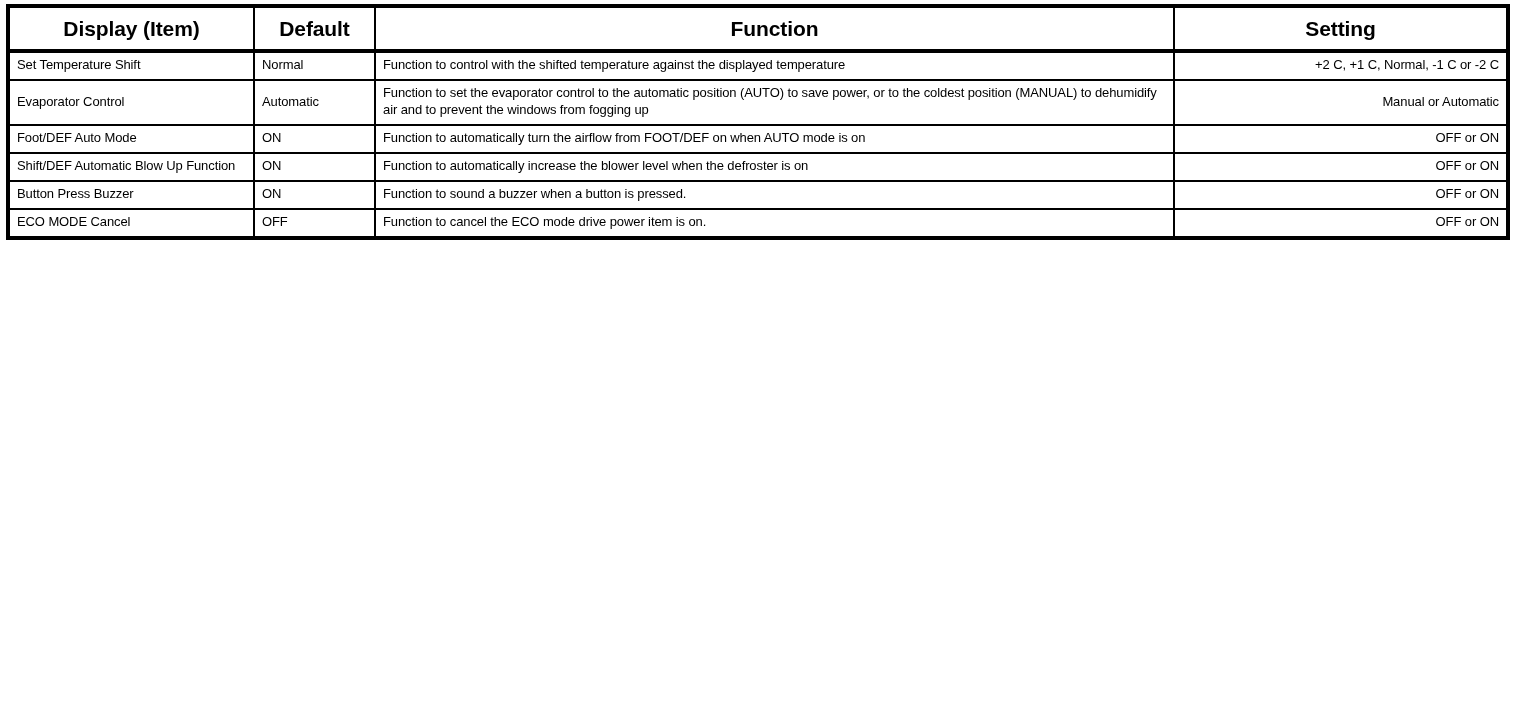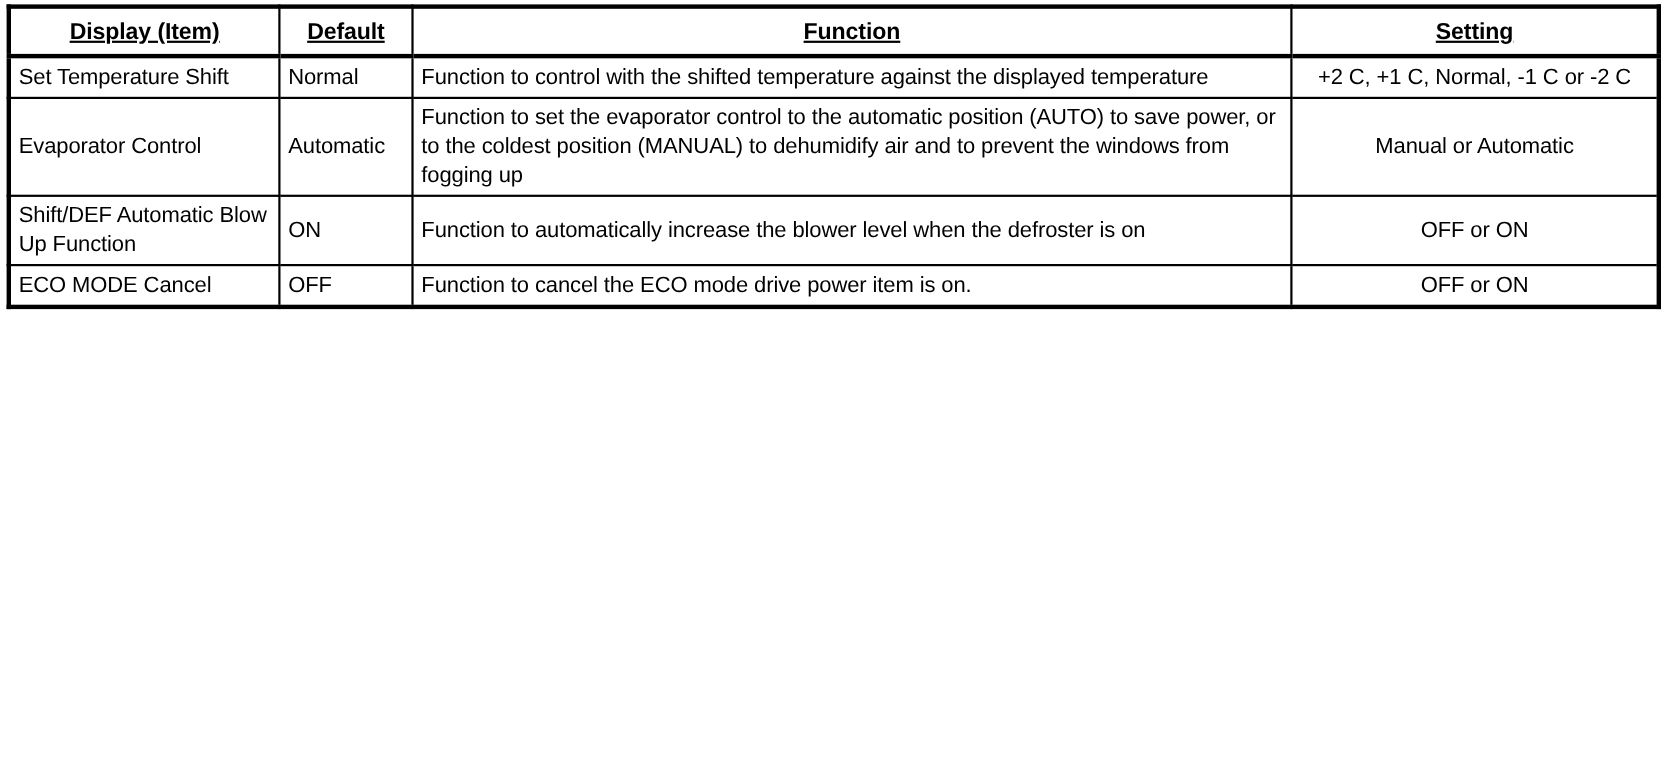--- a/index.html
+++ b/index.html
@@ -29,37 +29,36 @@
   table.spec-table col.c-item     { width: 246px; }
   table.spec-table col.c-default  { width: 121px; }
   table.spec-table col.c-content  { width: 799px; }
   table.spec-table col.c-setting  { width: 334px; }
 
   table.spec-table th,
   table.spec-table td {
     border: 2px solid #000;
     padding: 4px 7px 5px 7px;
     vertical-align: middle;
-    font-size: 20px;
+    font-size: 13px;
     line-height: 1.30;
     letter-spacing: -0.1px;
   }
   table.spec-table thead th {
     font-weight: bold;
     text-align: center;
     font-size: 21px;
     padding-top: 7px;
     padding-bottom: 7px;
     border-bottom-width: 4px;
-    text-decoration: underline;
   }
   .cell-item     { text-align: left; }
   .cell-default  { text-align: left; }
   .cell-content  { text-align: left; }
-  .cell-setting  { text-align: center; }
+  .cell-setting  { text-align: right; }
 </style>
 </head>
 <body>
 
 <div class="table-wrap">
   <table class="spec-table">
     <colgroup>
       <col class="c-item">
       <col class="c-default">
       <col class="c-content">
@@ -80,23 +79,35 @@
         <td class="cell-content">Function to control with the shifted temperature against the displayed temperature</td>
         <td class="cell-setting">+2 C, +1 C, Normal, -1 C or -2 C</td>
       </tr>
       <tr>
         <td class="cell-item">Evaporator Control</td>
         <td class="cell-default">Automatic</td>
         <td class="cell-content">Function to set the evaporator control to the automatic position (AUTO) to save power, or to the coldest position (MANUAL) to dehumidify air and to prevent the windows from fogging up</td>
         <td class="cell-setting">Manual or Automatic</td>
       </tr>
       <tr>
+        <td class="cell-item">Foot/DEF Auto Mode</td>
+        <td class="cell-default">ON</td>
+        <td class="cell-content">Function to automatically turn the airflow from FOOT/DEF on when AUTO mode is on</td>
+        <td class="cell-setting">OFF or ON</td>
+      </tr>
+      <tr>
         <td class="cell-item">Shift/DEF Automatic Blow Up Function</td>
         <td class="cell-default">ON</td>
         <td class="cell-content">Function to automatically increase the blower level when the defroster is on</td>
+        <td class="cell-setting">OFF or ON</td>
+      </tr>
+      <tr>
+        <td class="cell-item">Button Press Buzzer</td>
+        <td class="cell-default">ON</td>
+        <td class="cell-content">Function to sound a buzzer when a button is pressed.</td>
         <td class="cell-setting">OFF or ON</td>
       </tr>
       <tr>
         <td class="cell-item">ECO MODE Cancel</td>
         <td class="cell-default">OFF</td>
         <td class="cell-content">Function to cancel the ECO mode drive power item is on.</td>
         <td class="cell-setting">OFF or ON</td>
       </tr>
     </tbody>
   </table>

